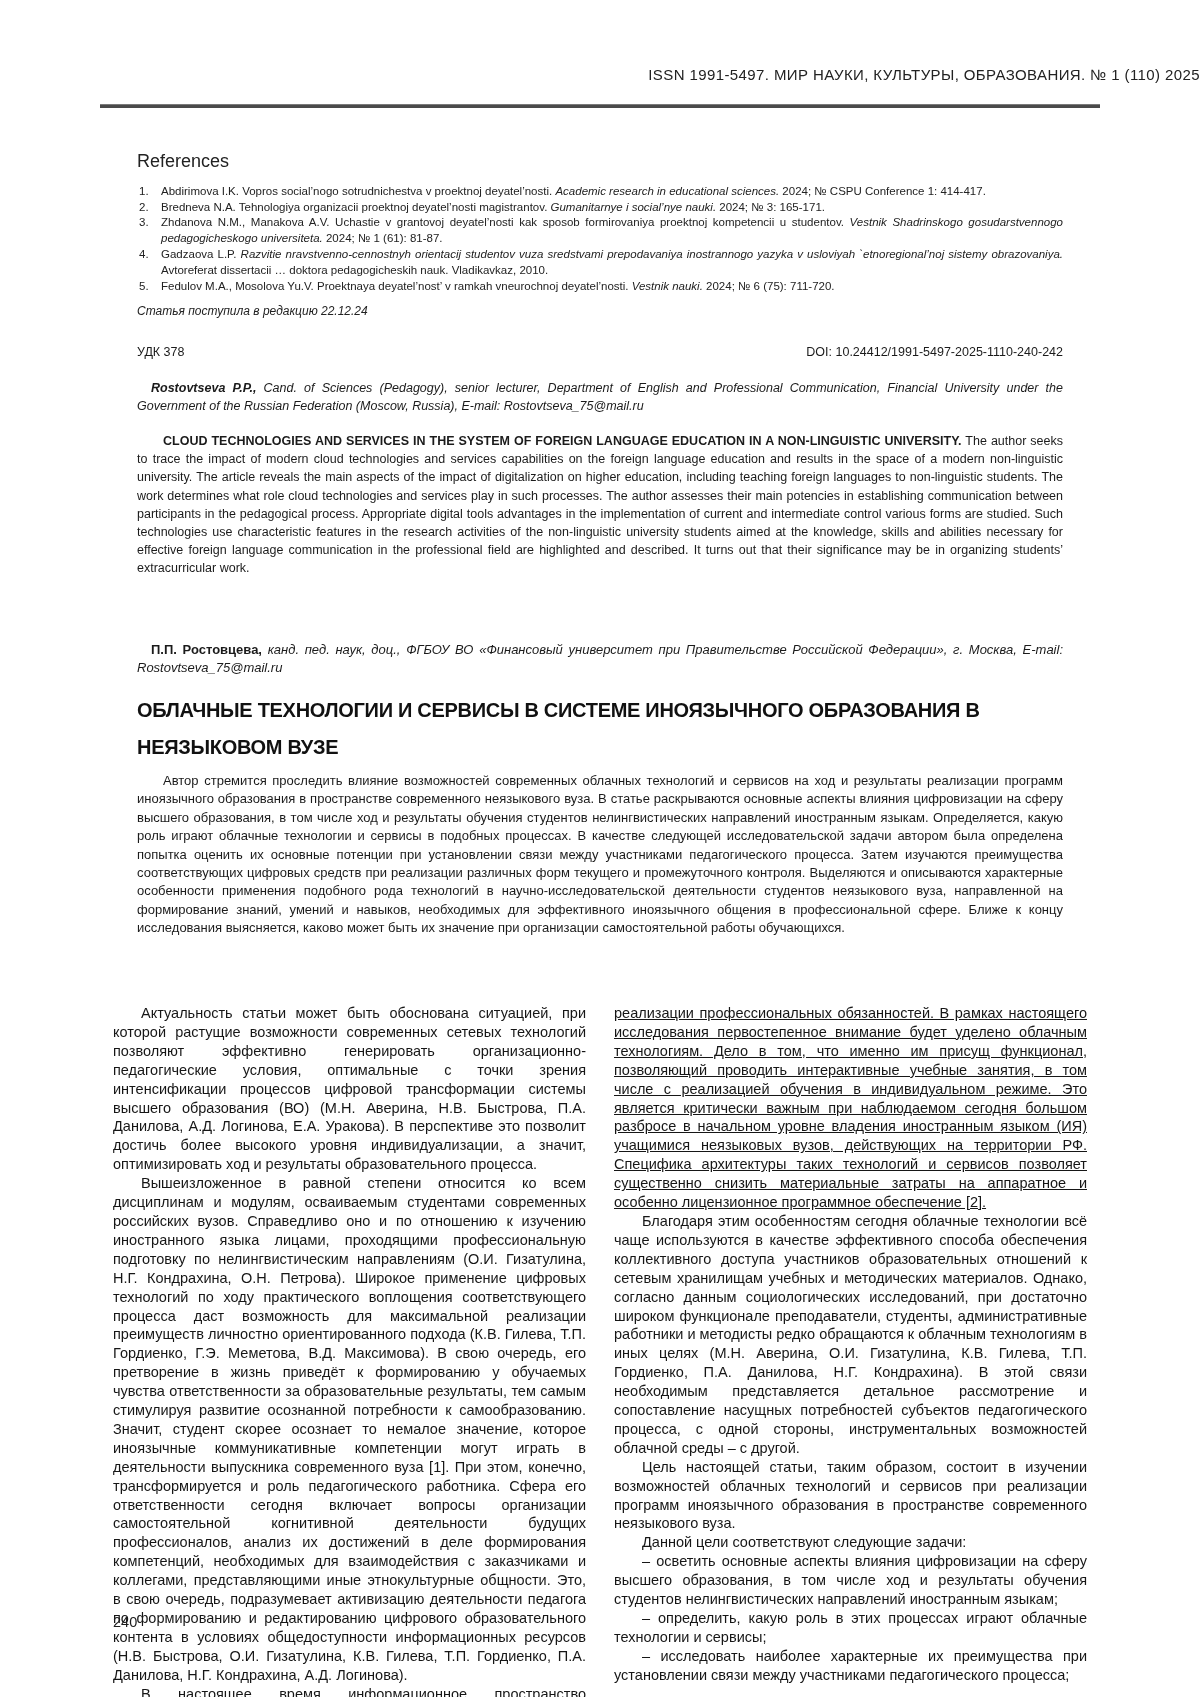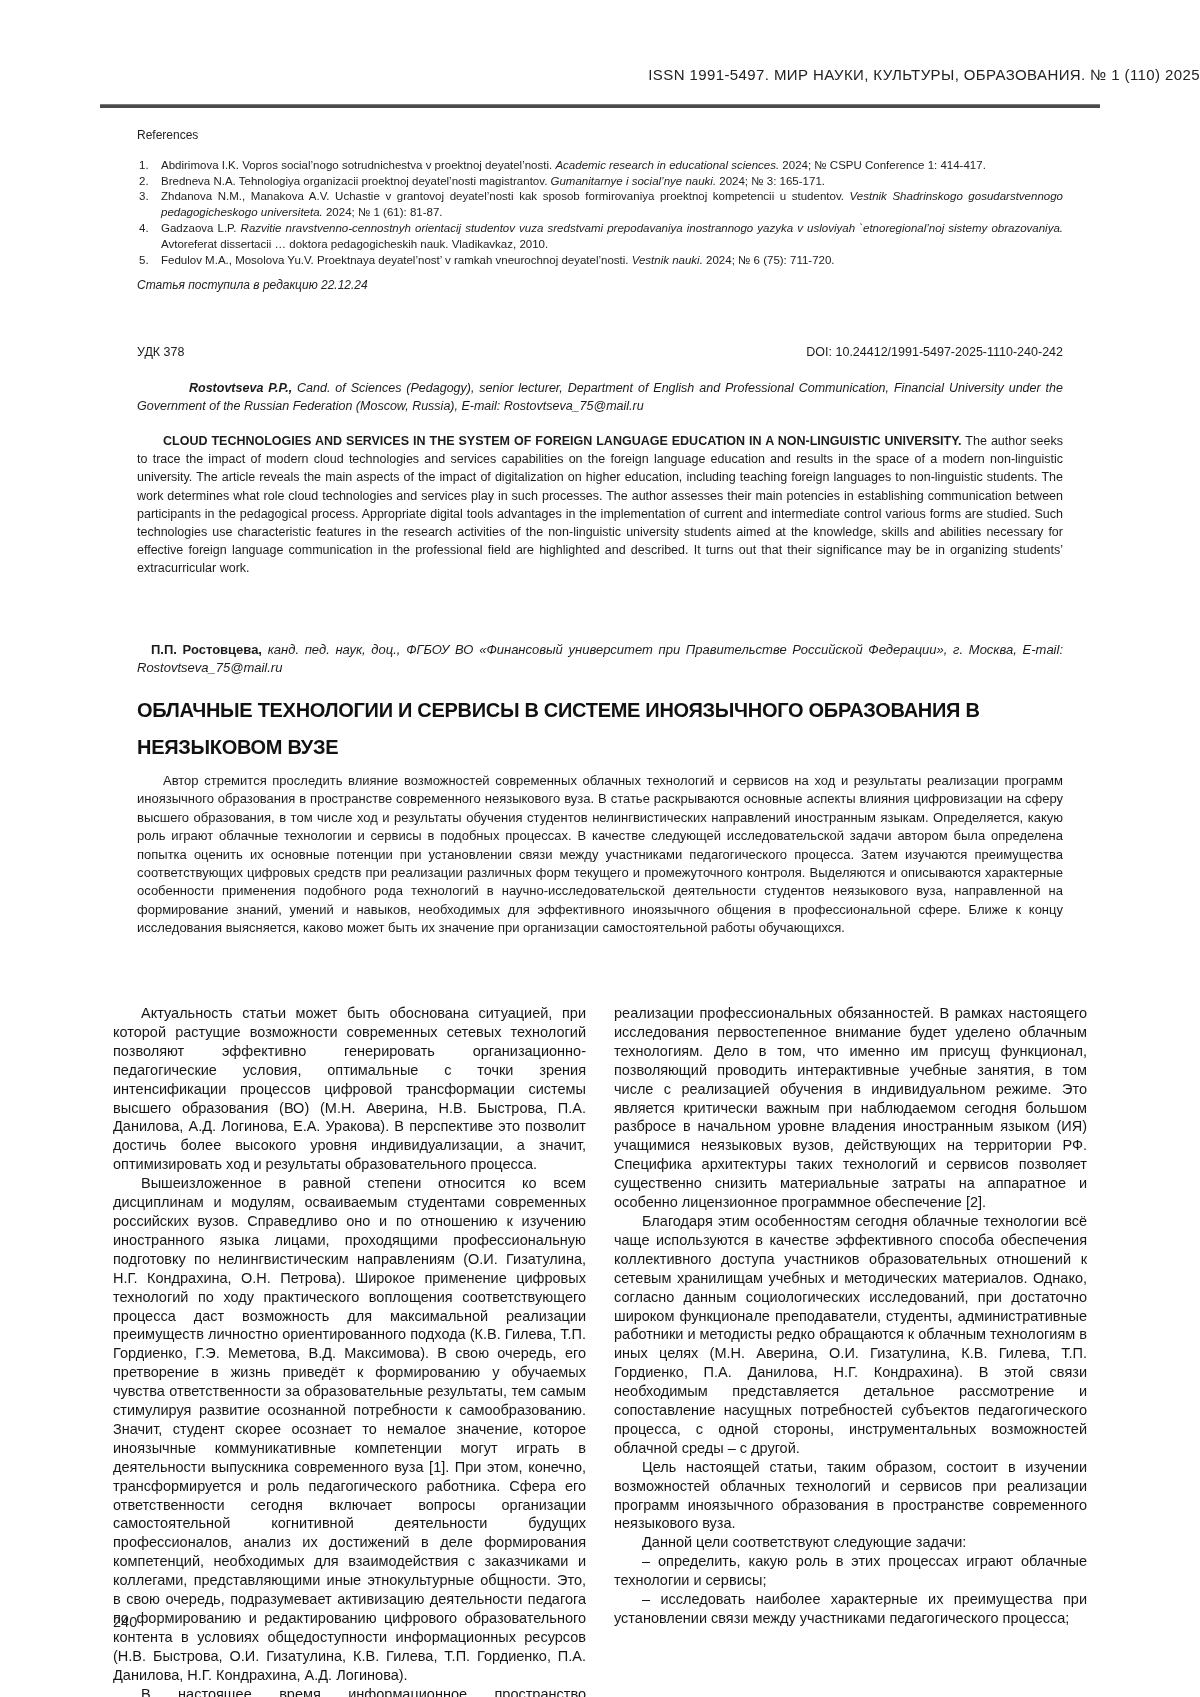--- a/index.html
+++ b/index.html
@@ -14,34 +14,34 @@
   }
   .hdr {
     position:absolute; top:66px; left:0; width:1200px;
     text-align:right; font-size:15px; letter-spacing:0.4px; color:#222;
   }
   .rule {
     position:absolute; top:104px; left:100px; width:1000px; height:4px;
     background:#4a4a4a; border-top:1px solid #7a7a7a;
   }
   .refs { position:absolute; top:128px; left:137px; width:926px; font-size:11.5px; line-height:15.8px; color:#222; }
-  .refs-heading { margin-bottom:14px; font-size:12px; }
+  .refs-heading { margin-bottom:14px; font-size:18px;margin-top:26px; }
   .ref { display:flex; }
   .ref .num { flex:none; width:24px; padding-left:2px; }
   .ref-text { flex:1; text-align:justify; }
   .received { margin-top:10px; font-style:italic; font-size:12px; }
   .meta-row {
     position:absolute; top:345px; left:137px; width:926px;
     display:flex; justify-content:space-between; font-size:12.5px;
   }
   .author-en {
     position:absolute; top:380px; left:137px; width:926px;
     font-size:12.5px; line-height:17.5px; font-style:italic; text-align:justify; text-indent:14px;
   }
-  .author-en b { font-style:italic;margin-left:38px; }
+  .author-en b { font-style:italic; }
   .abstract-en {
     position:absolute; top:432px; left:137px; width:926px;
     font-size:12.5px; line-height:18.2px; text-align:justify; text-indent:26px;
   }
   .kw-en {
     position:absolute; top:578px; left:137px; width:926px;
     font-size:12.5px; line-height:18.2px; text-align:justify; text-indent:26px;
   }
   .author-ru {
     position:absolute; top:641px; left:137px; width:926px;
@@ -60,21 +60,21 @@
     position:absolute; top:921px; left:137px; width:926px;
     font-size:13px; line-height:18.4px; text-align:justify; text-indent:26px; font-weight:700;
   }
   .kw-ru i, .kw-en i { font-weight:400; font-style:italic; }
   .cols {
     position:absolute; top:1004px; left:113px; width:974px;
     display:flex; gap:28px;
   }
   .col { width:473px; font-size:14.5px; line-height:18.9px; text-align:justify; color:#161616; }
   .col p { text-indent:28px; }
-  .col p.no-indent { text-indent:0; }
+  .col p.no-indent { text-indent:0;text-decoration:underline; }
   .col p.cont-end { text-align-last:justify; }
   .pagenum { position:absolute; top:1614px; left:113px; font-size:14.5px; }
   b { font-weight:700; }
   i { font-style:italic; }
 </style>
 </head>
 <body>
 
 <div class="page">
 
@@ -127,20 +127,21 @@
     <div class="col">
       <p>Актуальность статьи может быть обоснована ситуацией, при которой растущие возможности современных сетевых технологий позволяют эффективно генерировать организационно-педагогические условия, оптимальные с точки зрения интенсификации процессов цифровой трансформации системы высшего образования (ВО) (М.Н. Аверина, Н.В. Быстрова, П.А. Данилова, А.Д. Логинова, Е.А. Уракова). В перспективе это позволит достичь более высокого уровня индивидуализации, а значит, оптимизировать ход и результаты образовательного процесса.</p>
       <p>Вышеизложенное в равной степени относится ко всем дисциплинам и модулям, осваиваемым студентами современных российских вузов. Справедливо оно и по отношению к изучению иностранного языка лицами, проходящими профессиональную подготовку по нелингвистическим направлениям (О.И. Гизатулина, Н.Г. Кондрахина, О.Н. Петрова). Широкое применение цифровых технологий по ходу практического воплощения соответствующего процесса даст возможность для максимальной реализации преимуществ личностно ориентированного подхода (К.В. Гилева, Т.П. Гордиенко, Г.Э. Меметова, В.Д. Максимова). В свою очередь, его претворение в жизнь приведёт к формированию у обучаемых чувства ответственности за образовательные результаты, тем самым стимулируя развитие осознанной потребности к самообразованию. Значит, студент скорее осознает то немалое значение, которое иноязычные коммуникативные компетенции могут играть в деятельности выпускника современного вуза [1]. При этом, конечно, трансформируется и роль педагогического работника. Сфера его ответственности сегодня включает вопросы организации самостоятельной когнитивной деятельности будущих профессионалов, анализ их достижений в деле формирования компетенций, необходимых для взаимодействия с заказчиками и коллегами, представляющими иные этнокультурные общности. Это, в свою очередь, подразумевает активизацию деятельности педагога по формированию и редактированию цифрового образовательного контента в условиях общедоступности информационных ресурсов (Н.В. Быстрова, О.И. Гизатулина, К.В. Гилева, Т.П. Гордиенко, П.А. Данилова, Н.Г. Кондрахина, А.Д. Логинова).</p>
       <p class="cont-end">В настоящее время информационное пространство характеризуется наличием множества типов ресурсов, которые могут быть с успехом применены при</p>
     </div>
     <div class="col">
       <p class="no-indent">реализации профессиональных обязанностей. В рамках настоящего исследования первостепенное внимание будет уделено облачным технологиям. Дело в том, что именно им присущ функционал, позволяющий проводить интерактивные учебные занятия, в том числе с реализацией обучения в индивидуальном режиме. Это является критически важным при наблюдаемом сегодня большом разбросе в начальном уровне владения иностранным языком (ИЯ) учащимися неязыковых вузов, действующих на территории РФ. Специфика архитектуры таких технологий и сервисов позволяет существенно снизить материальные затраты на аппаратное и особенно лицензионное программное обеспечение [2].</p>
       <p>Благодаря этим особенностям сегодня облачные технологии всё чаще используются в качестве эффективного способа обеспечения коллективного доступа участников образовательных отношений к сетевым хранилищам учебных и методических материалов. Однако, согласно данным социологических исследований, при достаточно широком функционале преподаватели, студенты, административные работники и методисты редко обращаются к облачным технологиям в иных целях (М.Н. Аверина, О.И. Гизатулина, К.В. Гилева, Т.П. Гордиенко, П.А. Данилова, Н.Г. Кондрахина). В этой связи необходимым представляется детальное рассмотрение и сопоставление насущных потребностей субъектов педагогического процесса, с одной стороны, инструментальных возможностей облачной среды – с другой.</p>
       <p>Цель настоящей статьи, таким образом, состоит в изучении возможностей облачных технологий и сервисов при реализации программ иноязычного образования в пространстве современного неязыкового вуза.</p>
       <p>Данной цели соответствуют следующие задачи:</p>
+      <p>–  осветить основные аспекты влияния цифровизации на сферу высшего образования, в том числе ход и результаты обучения студентов нелингвистических направлений иностранным языкам;</p>
       <p>–  определить, какую роль в этих процессах играют облачные технологии и сервисы;</p>
       <p>–  исследовать наиболее характерные их преимущества при установлении связи между участниками педагогического процесса;</p>
     </div>
   </div>
 
   <div class="pagenum">240</div>
 
 </div>
 
 </body></html>

